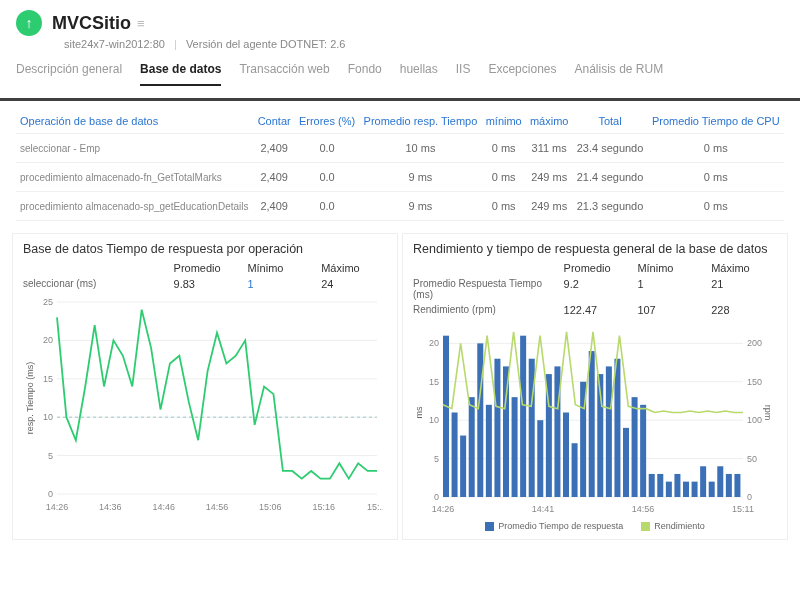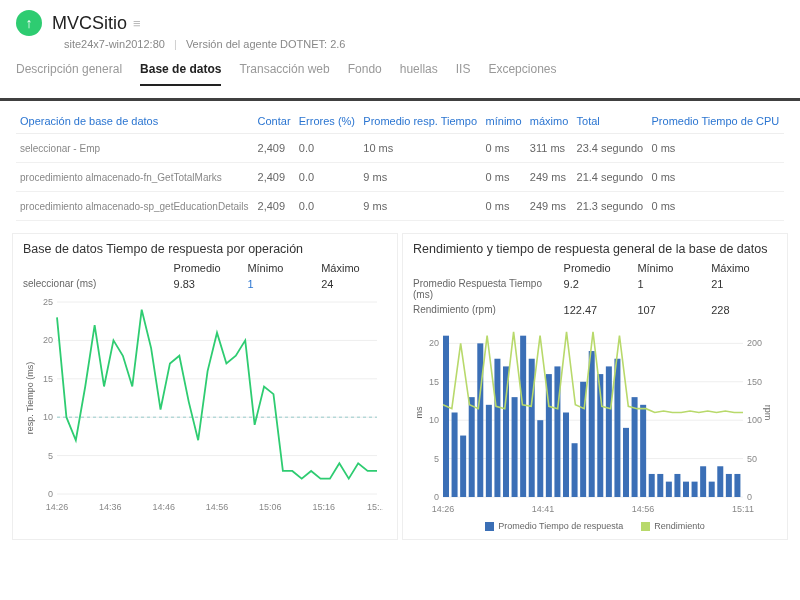--- a/index.html
+++ b/index.html
@@ -1,30 +1,30 @@
 <!DOCTYPE html>
 <html><head>
 <meta charset="utf-8">
 <style>
 *{box-sizing:border-box;margin:0;padding:0;font-family:-apple-system,BlinkMacSystemFont,"Segoe UI",Arial,sans-serif}
 body{background:#fff;width:800px;height:600px;overflow:hidden;color:#333}
 .header{padding:10px 16px 4px}
 .title-row{display:flex;align-items:center;gap:10px}
 .status-circle{width:26px;height:26px;border-radius:50%;background:#2ecc71;display:flex;align-items:center;justify-content:center;color:#fff;font-size:14px}
-.title{font-size:18px;font-weight:400;color:#222}
+.title{font-size:18px;font-weight:700;color:#222}
 .menu-icon{color:#bbb;font-size:13px;margin-left:-4px}
 .subtitle{font-size:11px;color:#888;margin-left:48px;margin-top:2px}
 .subtitle .sep{margin:0 6px;color:#ccc}
 .tabs{display:flex;gap:18px;padding:8px 16px 12px;border-bottom:3px solid #404040;font-size:12px}
 .tab{color:#999;padding-bottom:8px;cursor:pointer}
 .tab.active{color:#222;font-weight:600;border-bottom:2px solid #222}
 .table-wrap{padding:8px 16px 12px}
 .db-table{width:100%;border-collapse:collapse;font-size:11px}
 .db-table th{text-align:left;color:#2b75d1;font-weight:400;padding:6px 4px;border-bottom:1px solid #eee;vertical-align:top}
-.db-table th.r, .db-table td.r{text-align:left}
+.db-table th.r, .db-table td.r{text-align:center}
 .db-table td{padding:8px 4px;color:#666;border-bottom:1px solid #f0f0f0;vertical-align:middle}
 .db-table td.op{color:#888;font-size:10px}
 .charts-row{display:flex;gap:4px;padding:0 12px}
 .chart-panel{flex:1;border:1px solid #eee;padding:8px 10px;font-size:11px}
 .chart-title{font-size:12.5px;color:#333;margin-bottom:6px}
 .stats-grid{display:grid;grid-template-columns:1.3fr 0.6fr 0.6fr 0.6fr;font-size:11px;gap:4px 8px;margin-bottom:6px}
 .stats-grid .hdr{color:#333;font-weight:400}
 .stats-grid .lbl{color:#666;font-size:10px}
 .stats-grid .val{color:#333}
 svg{display:block}
@@ -48,20 +48,21 @@
 </div>
 
 <div class="tabs" id="tabs">
     <div class="tab">Descripción general</div>
     <div class="tab active">Base de datos</div>
     <div class="tab">Transacción web</div>
     <div class="tab">Fondo</div>
     <div class="tab">huellas</div>
     <div class="tab">IIS</div>
     <div class="tab">Excepciones</div>
+    <div class="tab">Análisis de RUM</div>
   </div>
 
 <div class="table-wrap">
 <table class="db-table">
   <thead>
         <tr>
     <th>Operación de base de datos</th>
     <th class="r">Contar</th>
     <th class="r">Errores (%)</th>
     <th class="r">Promedio resp. Tiempo</th>

